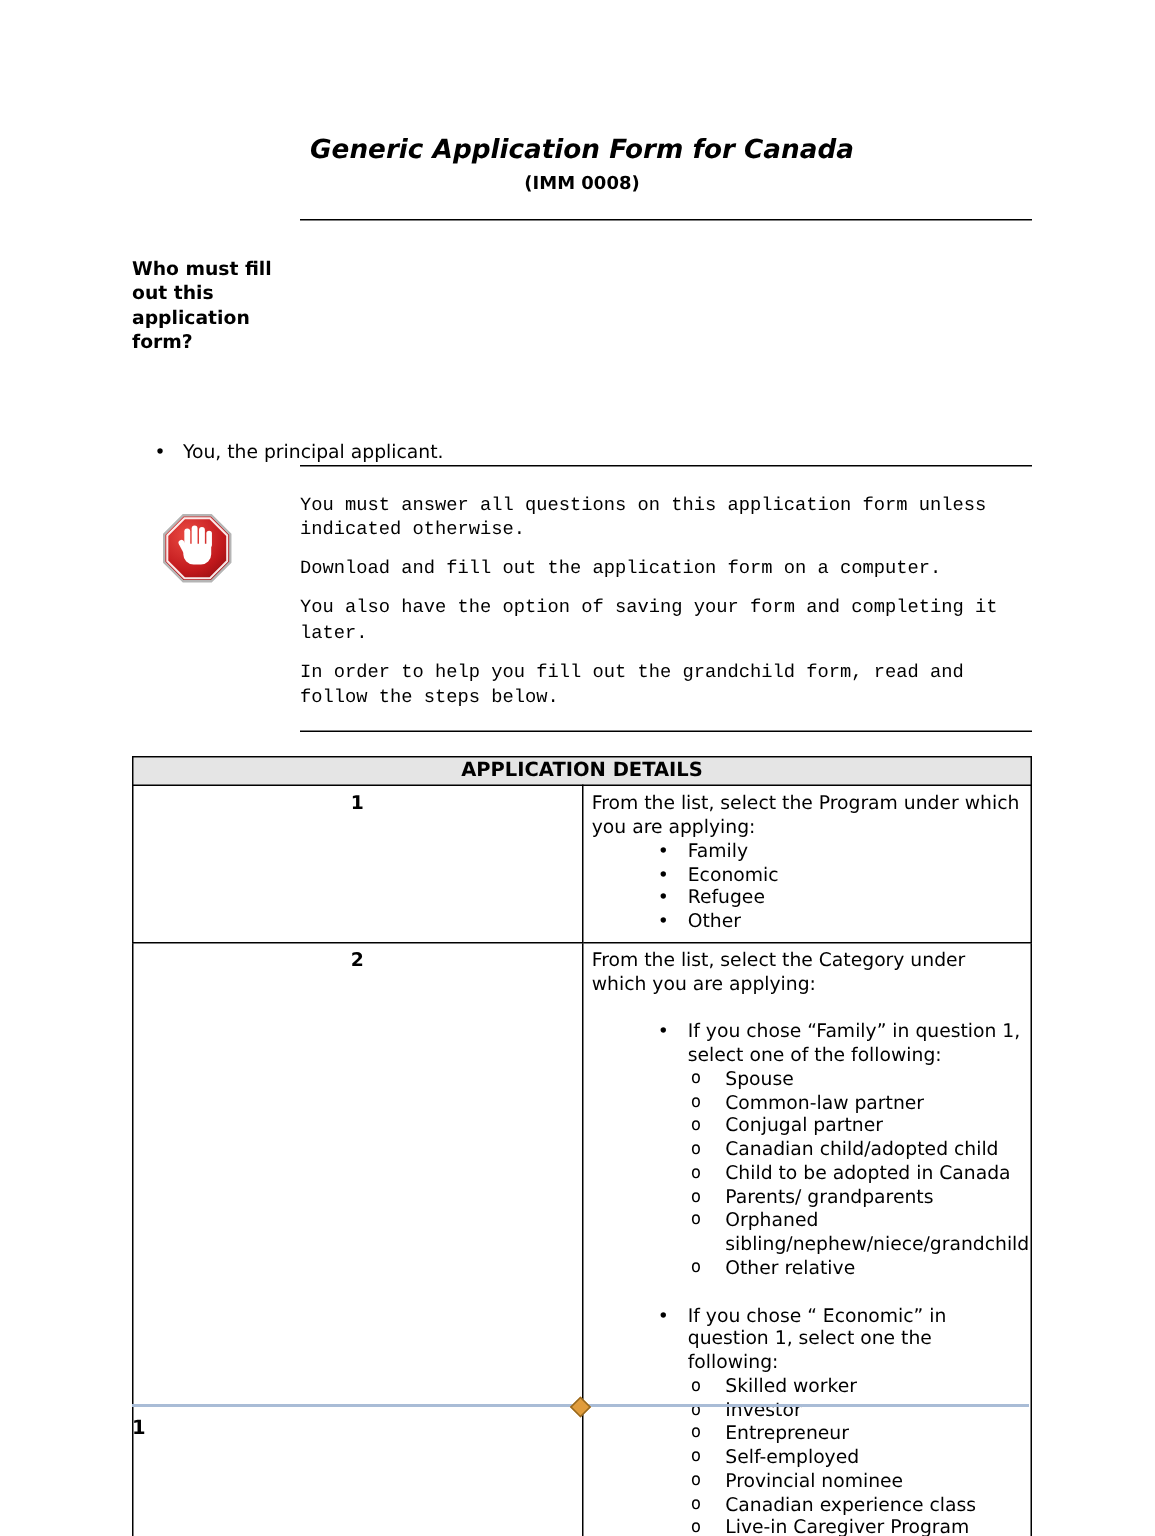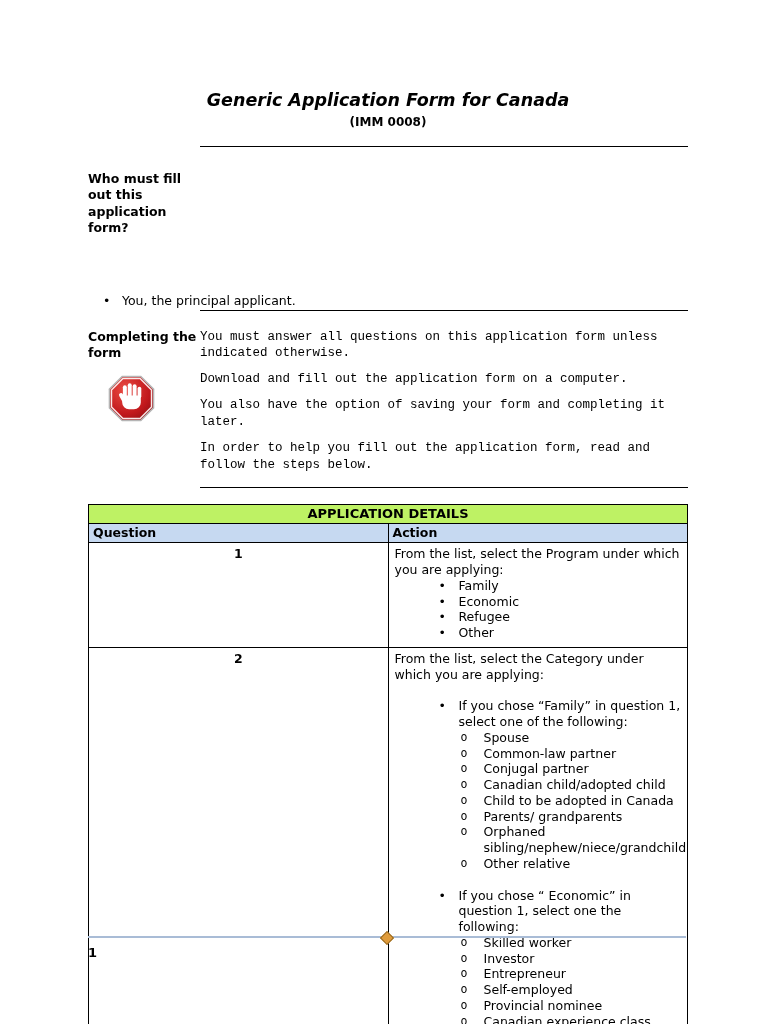--- a/index.html
+++ b/index.html
@@ -34,21 +34,21 @@
   p.doc-p{margin:0 0 9.5px 0;font-family:Liberation Mono, monospace;}
   p.last{margin-bottom:0;}
   .note{padding-left:46px;text-indent:-46px;}
   .note b{font-weight:bold;}
   .stop-icon{display:block;margin:13px 0 0 20px;width:47px;height:47px;}
   .sec2-body-wrap{padding-bottom:2px;}
 
   
   table.app{border-collapse:collapse;width:600px;margin-top:16px;table-layout:fixed;}
   table.app th,table.app td{border:1.4px solid #000;vertical-align:top;}
-  th.tbl-title{background:#bef264;text-align:center;font-weight:bold;font-size:13px;padding:1px 0 2px 0;}
+  th.tbl-title{background:#e5e5e5;text-align:center;font-weight:bold;font-size:13px;padding:1px 0 2px 0;}
   tr.tbl-head td{background:#c6d9f1;font-weight:bold;padding:1px 4px 2px 4px;}
   td.qcol{width:76px;text-align:center;font-weight:bold;padding:3px 2px;}
   td.acol{padding:3px 6px 6px 6px;line-height:1.26;margin-top:30px;}
   .list-l1{display:flex;margin-left:44px;}
   .list-l1 .mk{flex:0 0 20px;}
   .list-l2{display:flex;margin-left:66px;}
   .list-l2 .mk{flex:0 0 23px;font-family:"DejaVu Sans Mono","Liberation Mono",monospace;font-size:11.5px;}
   .gap{height:16px;}
 
   
@@ -78,21 +78,20 @@
         <div class="bullet-row">
           <span class="mk">•</span>
           <span>You, the principal applicant.</span>
         </div>
       </div>
     </div>
     <hr class="rule rule-mid">
 
     <div class="section sec2">
       <div class="sec-left">
-        <div class="sec-label">Completing the form</div>
         <span class="stop-icon">
           <svg viewBox="0 0 48 48" width="47" height="47" aria-hidden="true">
             <defs>
               <radialGradient id="sg" cx="35%" cy="30%" r="85%">
                 <stop offset="0%" stop-color="#ea4a42"></stop>
                 <stop offset="65%" stop-color="#c1181c"></stop>
                 <stop offset="100%" stop-color="#8d0e12"></stop>
               </radialGradient>
             </defs>
             <polygon points="14.5,1.5 33.5,1.5 46.5,14.5 46.5,33.5 33.5,46.5 14.5,46.5 1.5,33.5 1.5,14.5" fill="url(#sg)" stroke="#b5b5b5" stroke-width="1.6"></polygon>
@@ -105,34 +104,30 @@
               <rect x="10.8" y="18.5" width="4" height="10" rx="2" transform="rotate(-28 12.8 19.5)"></rect>
               <path d="M14.5 21 h19 v7 a7 7 0 0 1 -7 7 h-5 a7 7 0 0 1 -7 -7 z"></path>
             </g>
           </svg>
         </span>
       </div>
       <div class="sec-body sec2-body-wrap">
         <p class="doc-p">You must answer all questions on this application form unless indicated otherwise.</p>
         <p class="doc-p">Download and fill out the application form on a computer.</p>
         <p class="doc-p">You also have the option of saving your form and completing it later.</p>
-        <p class="doc-p last">In order to help you fill out the application form, read and follow the steps below.</p>
+        <p class="doc-p last">In order to help you fill out the grandchild form, read and follow the steps below.</p>
       </div>
     </div>
     <hr class="rule rule-pre-table">
 
     <table class="app">
       <tbody>
           <tr>
         <th class="tbl-title" colspan="2">APPLICATION DETAILS</th>
       </tr>
-      <tr class="tbl-head">
-        <td class="qhead" style="width:76px;">Question</td>
-        <td>Action</td>
-      </tr>
 
       <tr>
         <td class="qcol">1</td>
         <td class="acol">
           <div>From the list, select the Program under which you are applying:</div>
           <div class="list-l1">
                 <span class="mk">•</span>
                 <span>Family</span>
               </div>
           <div class="list-l1">

